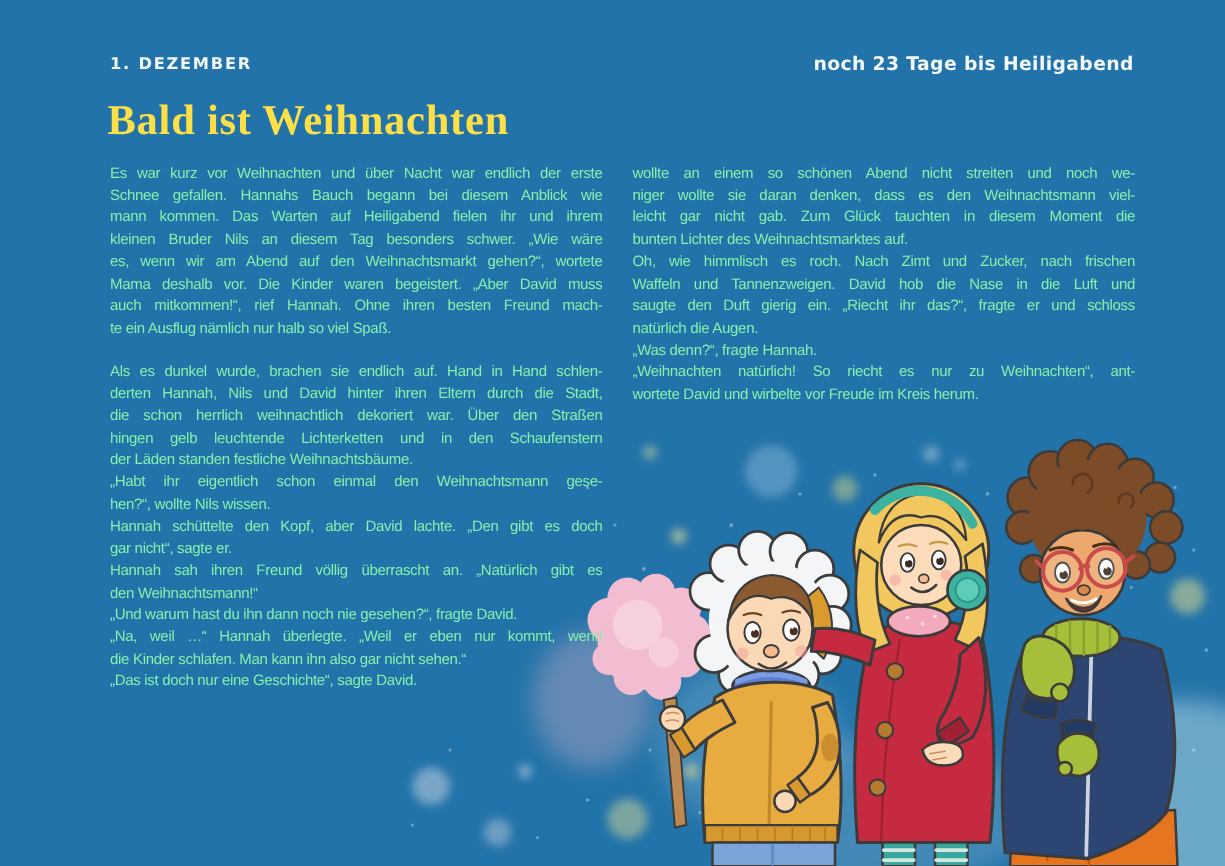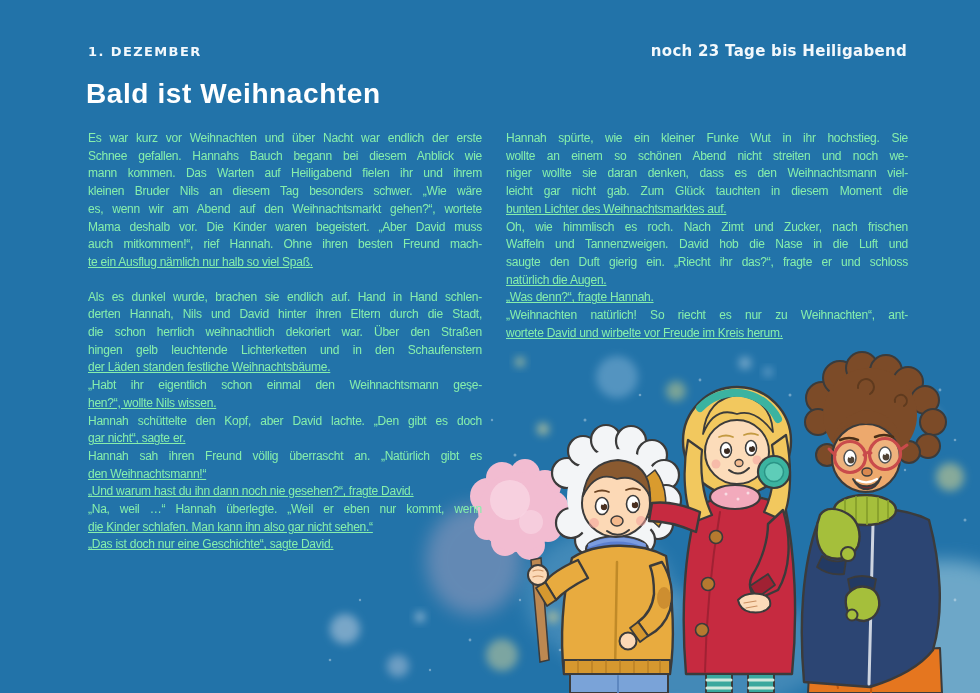--- a/index.html
+++ b/index.html
@@ -18,34 +18,34 @@
     font-family:"DejaVu Sans", sans-serif;
     text-align:right;
   }
   .countdown {
     position:absolute; right:73px; top:42px;
     color:#f2f8fc; font-size:15px; font-weight:bold; letter-spacing:0.3px;
     font-family:"DejaVu Sans", sans-serif;
   }
   .page-title {
     position:absolute; left:86px; top:78px;
-    color:#ffffff; font-size:28px; font-weight:bold; letter-spacing:0.6px;
-    font-family:Liberation Sans, sans-serif;
+    color:#fde047; font-size:34px; font-weight:bold; letter-spacing:0.6px;
+    font-family:Liberation Serif, serif;
   }
   .col {
     position:absolute; top:130px;
     color:#86efac; font-size:12px; letter-spacing:-0.25px;
     line-height:17.7px;
   }
   .col-left  { left:88px;  width:394px; }
   .col-right { left:506px; width:402px; }
   .para { margin:0; }
   .para.gap { margin-top:17px; }
   .jline { text-align:justify; text-align-last:justify; text-justify:inter-word; }
-  .jline.last { text-align-last:left;text-decoration:underline; }
+  .jline.last { text-align-last:left; }
 </style>
 </head>
 <body>
 
 <div class="page">
 
   <svg class="illu" width="980" height="693" viewBox="0 0 980 693">
     <defs>
       <filter id="soft4" x="-60%" y="-60%" width="220%" height="220%">
           <feGaussianBlur stdDeviation="4"></feGaussianBlur>
@@ -356,21 +356,20 @@
         <div class="para">
           <div class="jline">„Na, weil …“ Hannah überlegte. „Weil er eben nur kommt, wenn</div>
           <div class="jline last">die Kinder schlafen. Man kann ihn also gar nicht sehen.“</div>
         </div>
         <div class="para">
           <div class="jline last">„Das ist doch nur eine Geschichte“, sagte David.</div>
         </div>
       </div>
     <div class="col col-right">
         <div class="para">
-          <div class="jline">Hannah spürte, wie ein kleiner Funke Wut in ihr hochstieg. Sie</div>
           <div class="jline">wollte an einem so schönen Abend nicht streiten und noch we-</div>
           <div class="jline">niger wollte sie daran denken, dass es den Weihnachtsmann viel-</div>
           <div class="jline">leicht gar nicht gab. Zum Glück tauchten in diesem Moment die</div>
           <div class="jline last">bunten Lichter des Weihnachtsmarktes auf.</div>
         </div>
         <div class="para">
           <div class="jline">Oh, wie himmlisch es roch. Nach Zimt und Zucker, nach frischen</div>
           <div class="jline">Waffeln und Tannenzweigen. David hob die Nase in die Luft und</div>
           <div class="jline">saugte den Duft gierig ein. „Riecht ihr das?“, fragte er und schloss</div>
           <div class="jline last">natürlich die Augen.</div>

